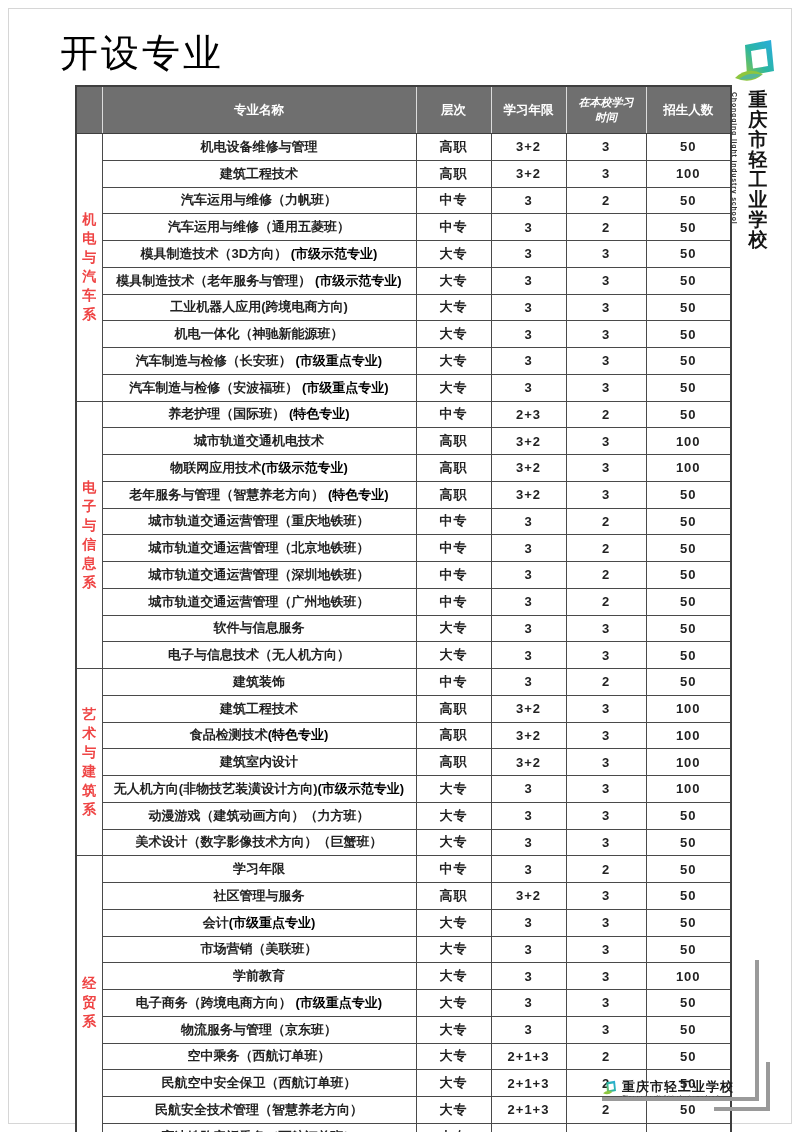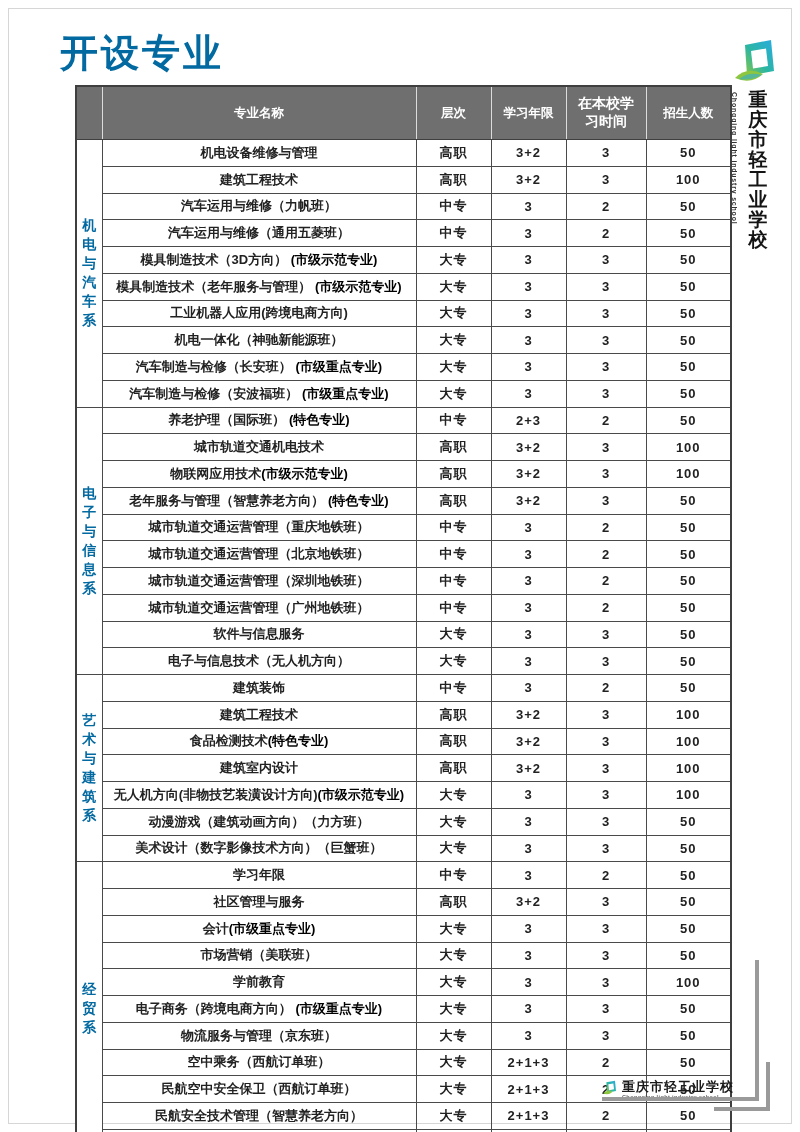--- a/index.html
+++ b/index.html
@@ -1,34 +1,34 @@
 <!DOCTYPE html>
 <html><head>
 <meta charset="utf-8">
 <style>
   html,body{margin:0;padding:0;background:#e9e9e9;}
   .page{position:relative;width:800px;height:1132px;background:#ffffff;overflow:hidden;
         font-family:"Liberation Sans","DejaVu Sans",sans-serif;margin:0 auto;}
   .frame{position:absolute;inset:8px;border:1px solid #d6d6d6;pointer-events:none;}
-  .title{position:absolute;left:60px;top:28px;font-size:38px;font-weight:bold;
-         color:#0369a1;letter-spacing:3px;}
+  .title{position:absolute;left:60px;top:28px;font-size:38px;font-weight:normal;
+         color:#000000;letter-spacing:3px;}
   
   .majors{position:absolute;left:75px;top:85px;width:655px;border-collapse:collapse;
           table-layout:fixed;color:#222;border:2px solid #3f3f3f;}
   .majors th{background:#6f6f6f;color:#ffffff;font-size:12.5px;font-weight:bold;
              height:26px;padding:8px;border:1px solid #dcdcdc;border-top:none;border-bottom:1px solid #3f3f3f;}
-  .majors th.small{font-size:14px;}
+  .majors th.small{font-size:11px;font-style:italic;}
   .majors td{border:1px solid #4a4a4a;height:25.76px;padding:0;text-align:center;
              font-size:13px;font-weight:bold;vertical-align:middle;}
   .name-cell{font-size:12.5px;white-space:nowrap;overflow:hidden;}
   .val-cell{letter-spacing:1px;}
   .tag{color:#000000;}
   .group-cell{background:#ffffff;}
   .vtext{width:16px;margin:0 auto;word-break:break-all;line-height:19px;
-         font-size:14px;font-weight:bold;color:#0369a1;text-align:center;}
+         font-size:14px;font-weight:bold;color:#ef4444;text-align:center;}
   
   .side-logo{position:absolute;left:733px;top:38px;}
   .side-name{position:absolute;left:747px;top:90px;width:22px;font-size:19px;line-height:20px;
              font-weight:bold;color:#141414;word-break:break-all;text-align:center;}
   .side-en{position:absolute;left:731px;top:92px;height:170px;writing-mode:vertical-rl;
            font-size:7px;font-weight:bold;color:#333;letter-spacing:0.8px;}
   
   .footer-brand{position:absolute;left:602px;top:1080px;display:flex;align-items:flex-start;}
   .footer-text{margin-left:4px;}
   .footer-name{font-size:13px;line-height:13px;font-weight:bold;color:#1a1a1a;letter-spacing:1px;}

